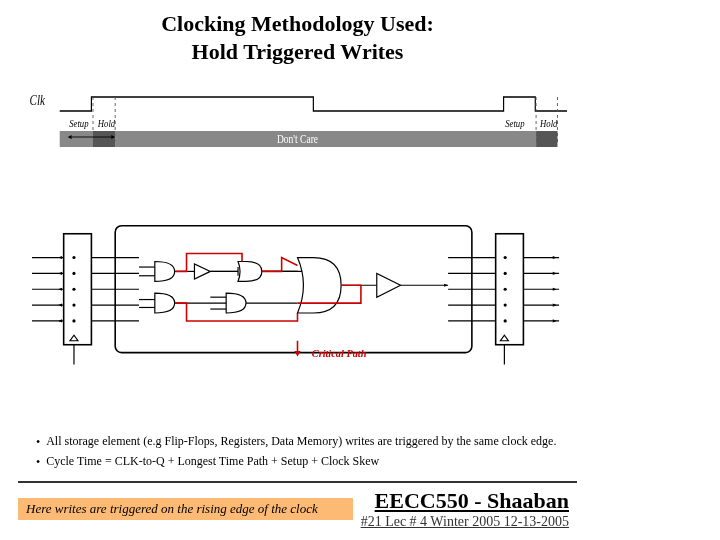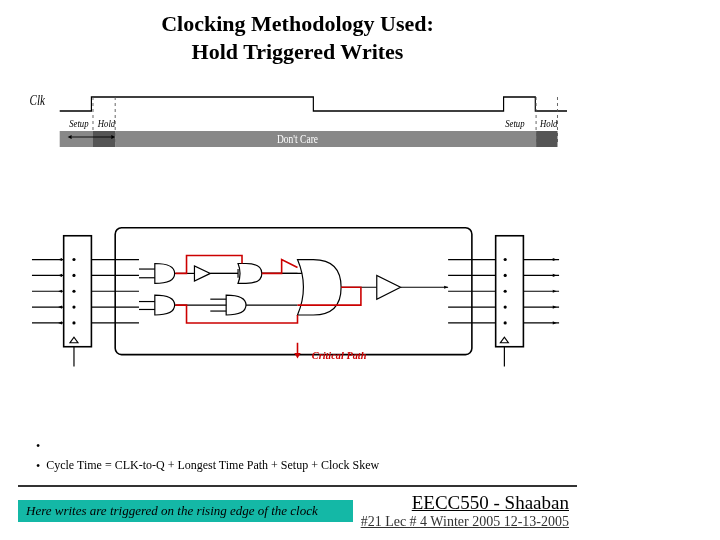--- a/index.html
+++ b/index.html
@@ -66,33 +66,33 @@
     
     .bottom-bar {
       display: flex;
       align-items: center;
       margin: 4px 0 0 0;
       border-top: 2px solid #333;
       padding-top: 3px;
     }
     .bottom-left {
       flex: 1;
-      background: #14b8a6;
+      background: #fdba74;
       padding: 3px 8px;
       font-size: 13px;
       font-style: italic;
     }
     .bottom-right {
       background: #fff;
       padding: 2px 8px;
       text-align: right;
     }
     .eecc-title {
-      font-size: 19px;
-      font-weight: normal;
+      font-size: 22px;
+      font-weight: bold;
       text-decoration: underline;
     }
     .eecc-subtitle {
       font-size: 14px;
       color: #333;
       text-decoration: underline;
     }
     .critical-path-label {
       fill: #cc0000;
       font-size: 13px;
@@ -256,20 +256,21 @@
       <text x="358" y="175" class="critical-path-label">Critical Path</text>
 
       <line x1="58" y1="160" x2="58" y2="185" stroke="#000" stroke-width="1.5"></line>
       <line x1="601" y1="160" x2="601" y2="185" stroke="#000" stroke-width="1.5"></line>
     </svg>
   </div>
 
   <div class="bullets">
     <div class="bullet-item">
       <span class="bullet-dot">•</span>
+      <span>All storage element (e.g Flip-Flops, Registers, Data Memory)  writes are triggered  by the same clock edge.</span>
     </div>
     <div class="bullet-item">
       <span class="bullet-dot">•</span>
       <span>Cycle Time = CLK-to-Q + Longest Time Path + Setup + Clock Skew</span>
     </div>
   </div>
 
   <div class="bottom-bar">
     <div class="bottom-left">Here writes are triggered on the rising edge of the clock</div>
     <div class="bottom-right">

